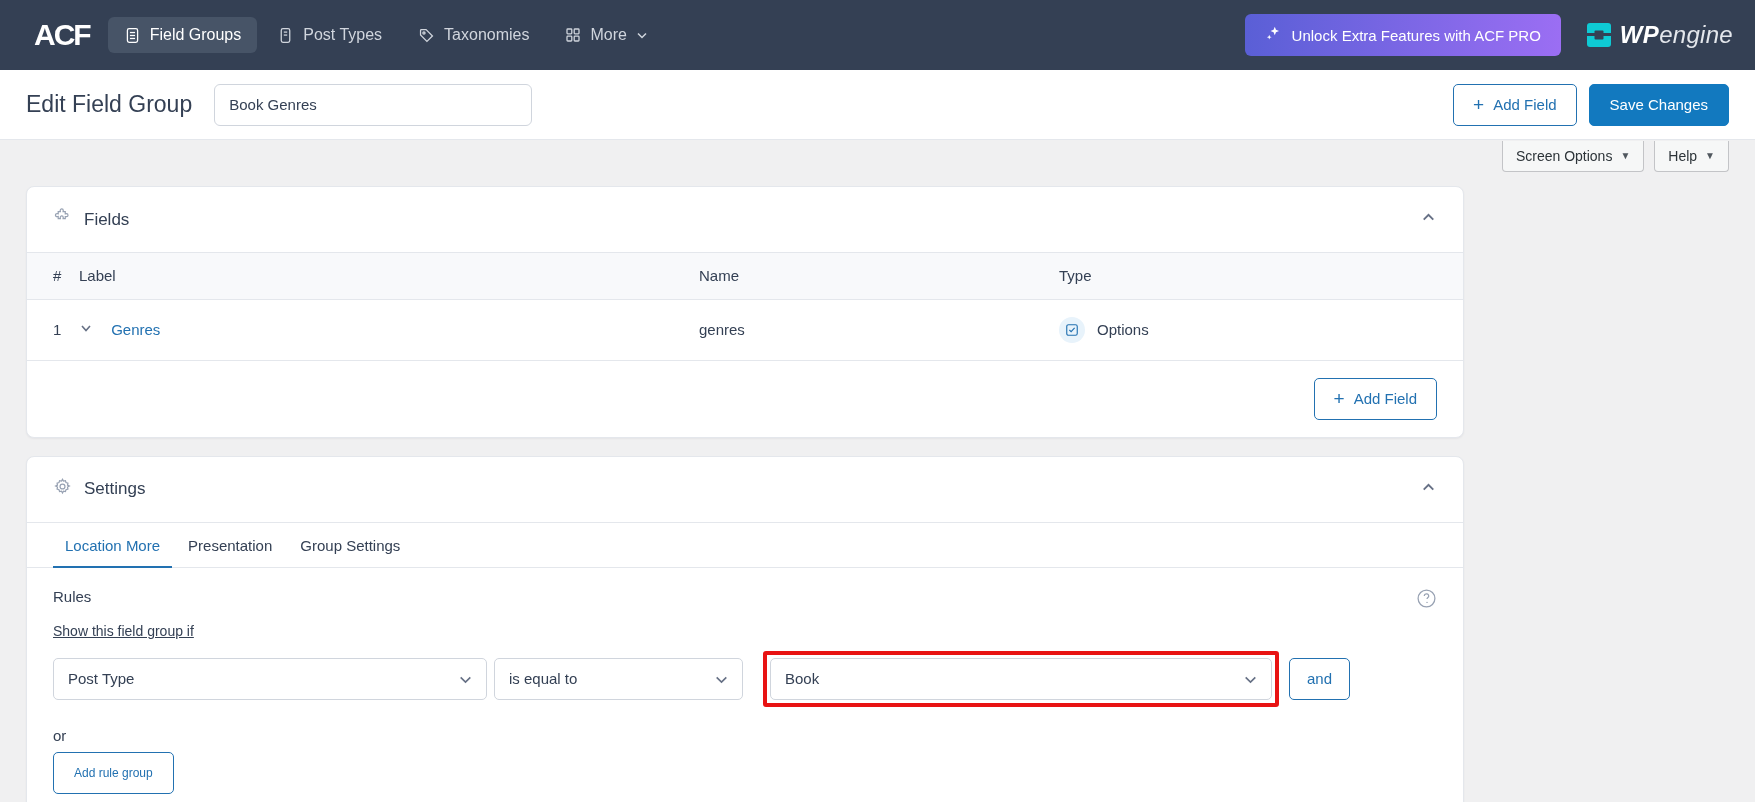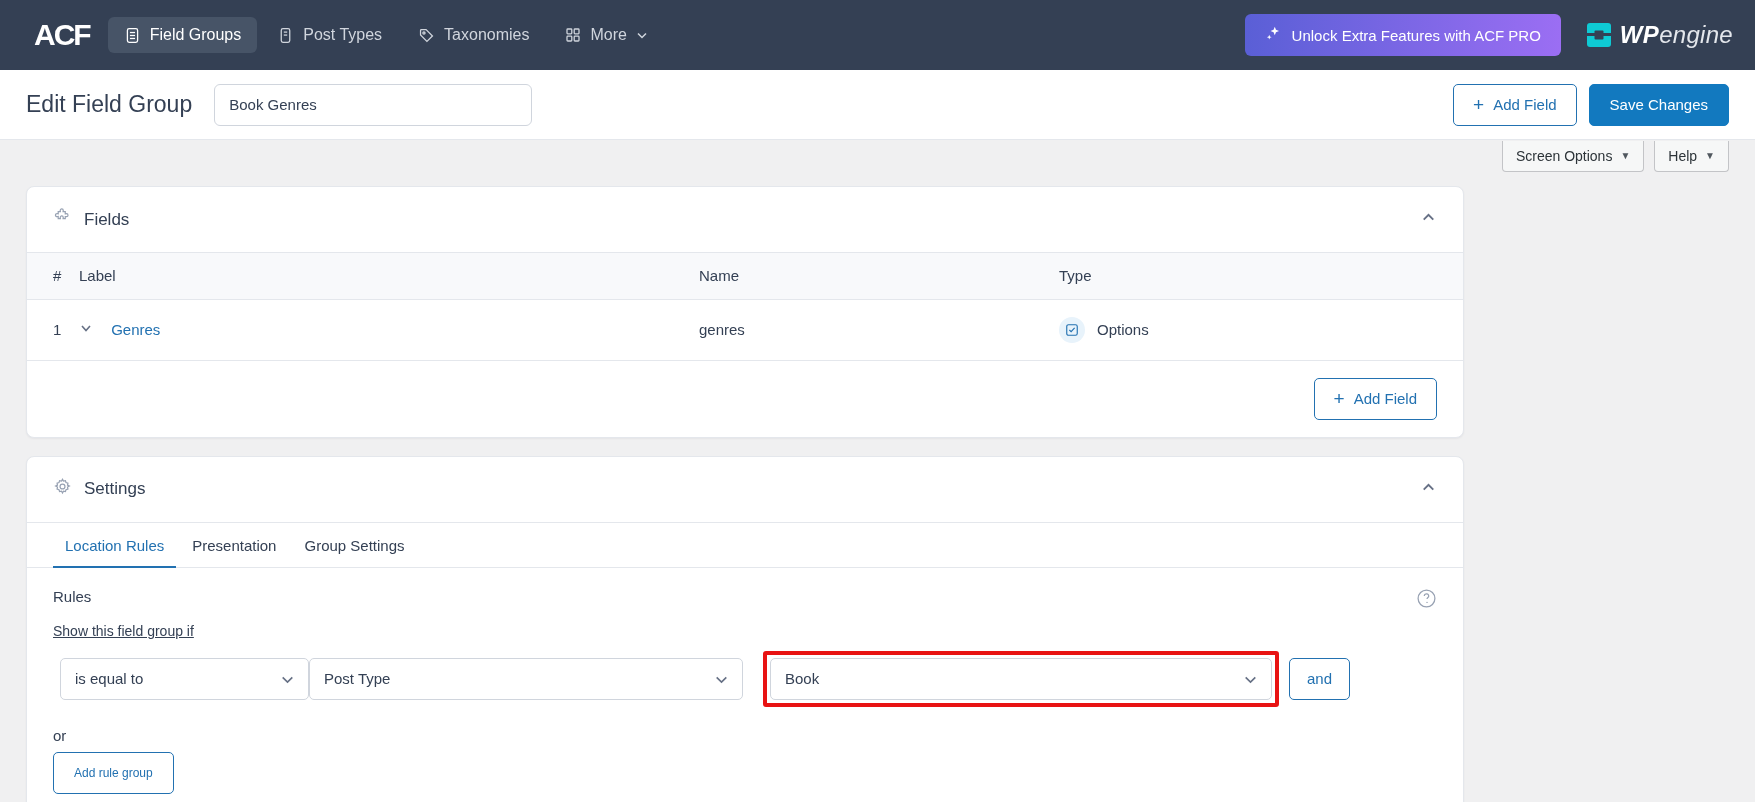--- a/index.html
+++ b/index.html
@@ -367,49 +367,49 @@
         </div>
         <div class="spacer"></div>
         <span class="chevron-up">
           <svg width="17" height="17" viewBox="0 0 16 16" fill="none" stroke="#667085" stroke-width="1.8">
             <polyline points="3.5,10 8,5.5 12.5,10"></polyline>
           </svg>
         </span>
       </div>
 
       <div class="tabs">
-        <div class="tab active">Location Rules</div>
+        <div class="tab active">Location More</div>
         <div class="tab">Presentation</div>
         <div class="tab">Group Settings</div>
       </div>
 
       <div class="rules-body">
         <div class="rules-label">Rules</div>
         <span class="rules-help">
           <svg width="21" height="21" viewBox="0 0 20 20" fill="none" stroke="#98a2b3" stroke-width="1.2">
             <circle cx="10" cy="10" r="8"></circle>
             <path d="M7.9 7.6a2.1 2.1 0 114 .9c-.5.7-1.4 1-1.4 2"></path>
             <circle cx="10.5" cy="13.7" r=".7" fill="#98a2b3" stroke="none"></circle>
           </svg>
         </span>
 
         <div class="rules-sub">Show this field group if</div>
 
         <div class="rule-row">
-          <div class="select sel-2">
-            <span>is equal to</span>
+          <div class="select sel-1">
+            <span>Post Type</span>
             <span class="chev">
               <svg width="15" height="15" viewBox="0 0 14 14" fill="none" stroke="#667085" stroke-width="1.5">
                 <polyline points="2.5,5 7,9.5 11.5,5"></polyline>
               </svg>
             </span>
           </div>
 
-          <div class="select sel-1">
-            <span>Post Type</span>
+          <div class="select sel-2">
+            <span>is equal to</span>
             <span class="chev">
               <svg width="15" height="15" viewBox="0 0 14 14" fill="none" stroke="#667085" stroke-width="1.5">
                 <polyline points="2.5,5 7,9.5 11.5,5"></polyline>
               </svg>
             </span>
           </div>
 
           <div class="hl-wrap">
             <div class="select sel-3">
               <span>Book</span>

